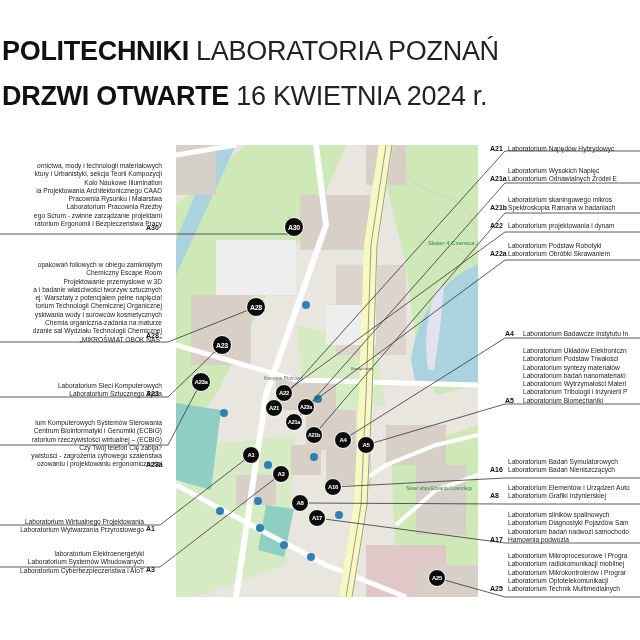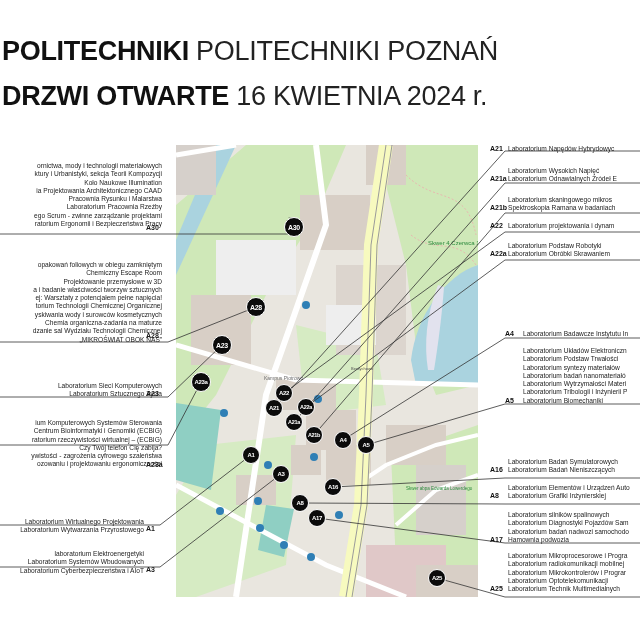--- a/index.html
+++ b/index.html
@@ -38,21 +38,21 @@
   .label-block .code { font-weight: 700; color: #111; font-size: 7px; }
   .left .line { display: block; }
   .right .row { display: flex; }
   .right .row .code { width: 18px; flex: none; }
 </style>
 </head>
 <body>
 
 <div class="title" id="title1">
   <span class="bold">POLITECHNIKI</span>
-  <span class="light">POLITECHNIKI POZNAŃ</span>
+  <span class="light">LABORATORIA POZNAŃ</span>
 </div>
 <div class="title" id="title2">
   <span class="bold">DRZWI OTWARTE</span>
   <span class="light">16 KWIETNIA 2024 r.</span>
 </div>
 
 <div class="map">
   <svg width="302" height="452" viewBox="0 0 302 452">
     <rect x="0" y="0" width="302" height="452" fill="#e9e6df"></rect>
 

